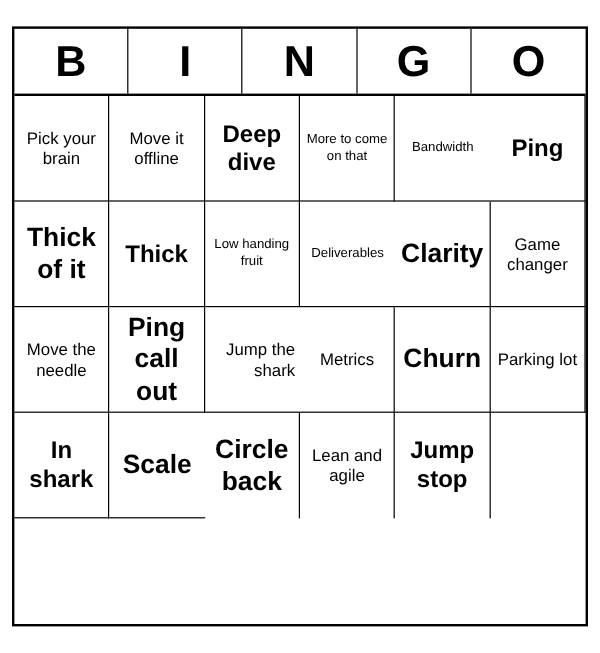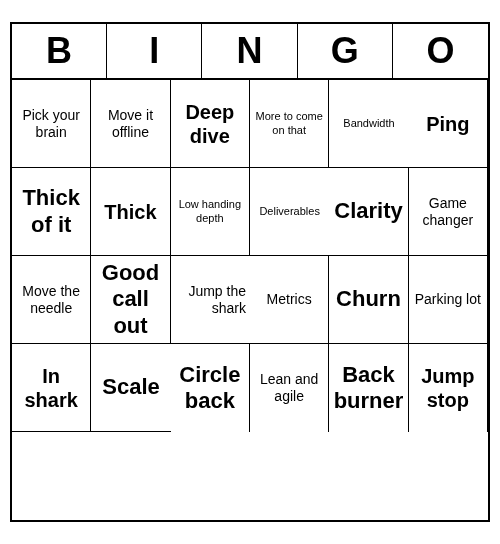--- a/index.html
+++ b/index.html
@@ -71,30 +71,29 @@
     </div>
   <div class="bingo-grid">
   <div class="cell medium">Pick your brain</div>
       <div class="cell medium">Move it offline</div>
       <div class="cell xlarge">Deep dive</div>
       <div class="cell small">More to come on that</div>
       <div class="cell small">Bandwidth</div>
       <div class="cell xlarge">Ping</div>
       <div class="cell large">Thick of it</div>
       <div class="cell xlarge">Thick</div>
-      <div class="cell small">Low handing depth</div>
+      <div class="cell small">Low handing fruit</div>
       <div class="cell small">Deliverables</div>
       <div class="cell large">Clarity</div>
       <div class="cell medium">Game changer</div>
       <div class="cell medium">Move the needle</div>
-      <div class="cell large">Good call out</div>
+      <div class="cell large">Ping call out</div>
       <div class="cell medium">Jump the shark</div>
       <div class="cell medium">Metrics</div>
       <div class="cell large">Churn</div>
       <div class="cell medium">Parking lot</div>
       <div class="cell xlarge">In shark</div>
       <div class="cell large">Scale</div>
       <div class="cell large">Circle back</div>
       <div class="cell medium">Lean and agile</div>
-      <div class="cell large">Back burner</div>
       <div class="cell xlarge">Jump stop</div>
     </div>
 </div>
 
 </body></html>

